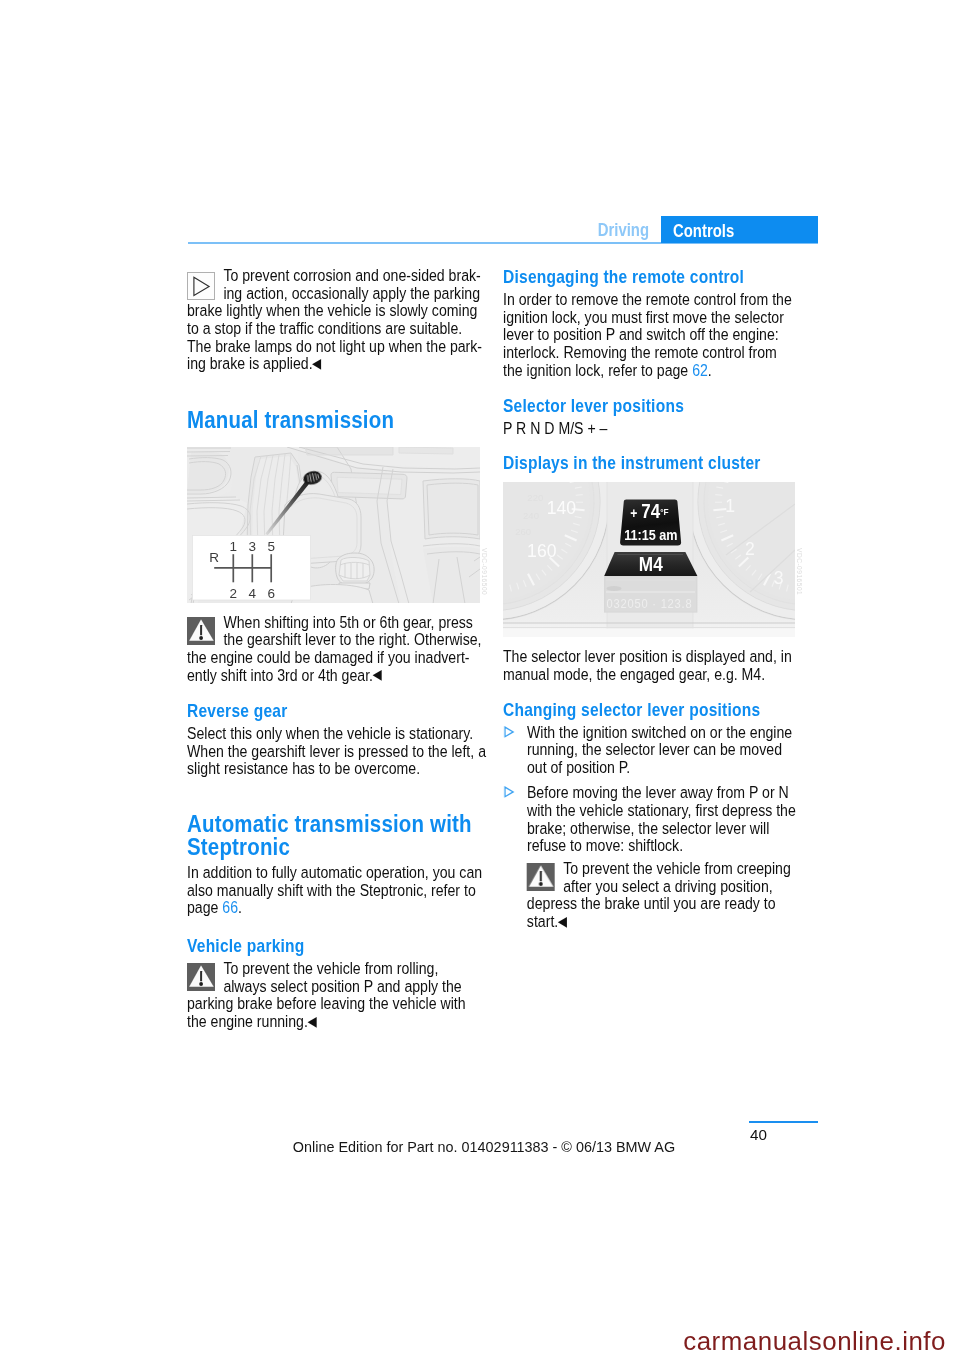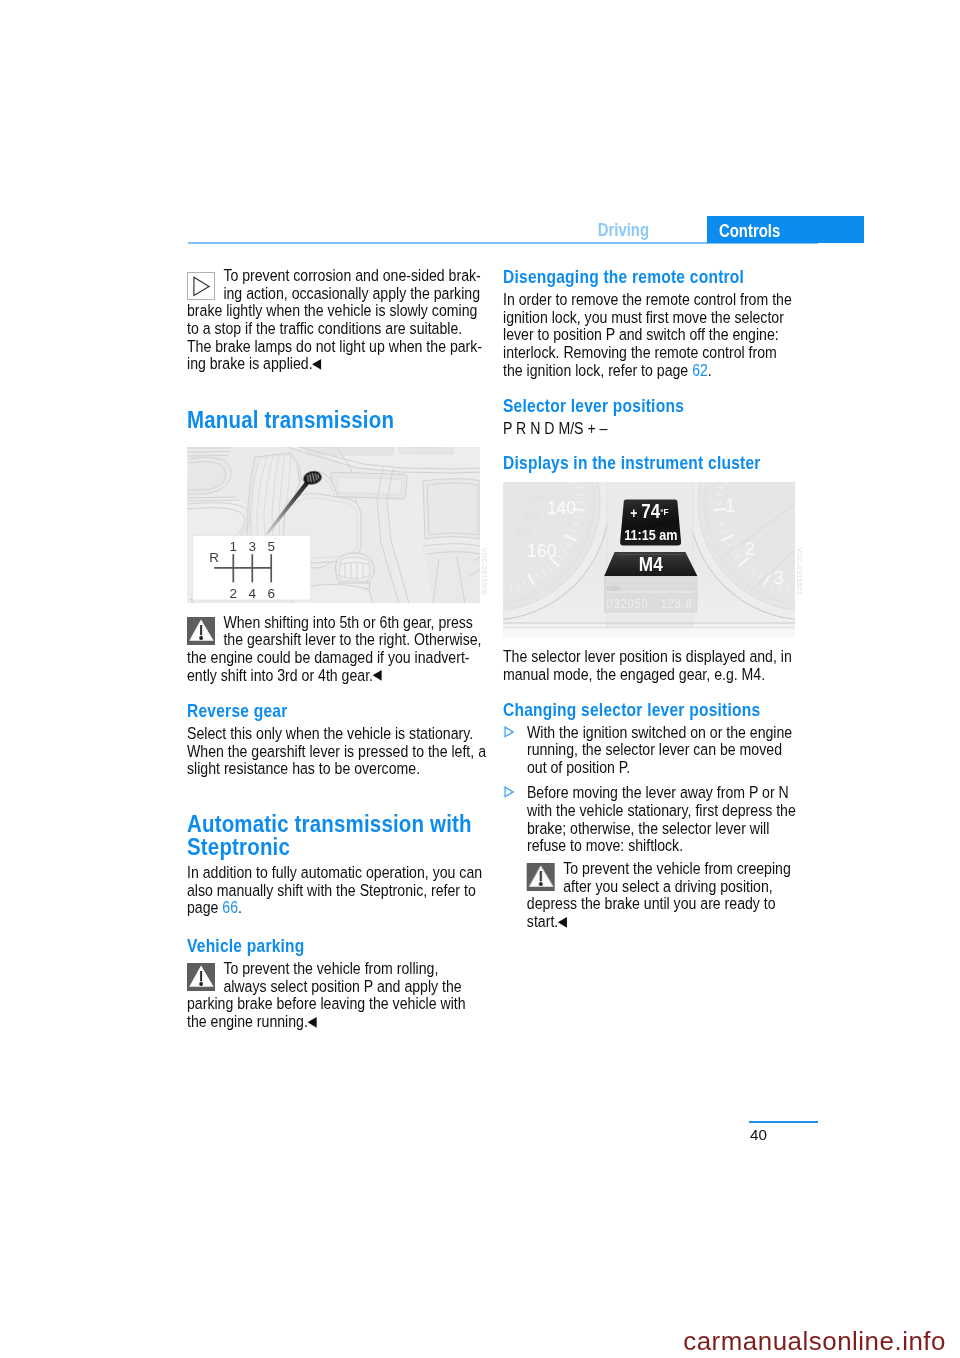--- a/index.html
+++ b/index.html
@@ -10,21 +10,21 @@
 
   .page{position:relative;width:960px;height:1358px;overflow:hidden;background:#fff;}
   .page *{will-change:opacity;}
 
   
   .hdr{position:absolute;left:188px;top:213px;width:630px;height:31px;}
   .hdr-rule{position:absolute;left:0;top:29px;width:630px;height:1.6px;background:#7cc0f7;}
   .hdr-chapter{position:absolute;left:0;top:8.3px;width:461px;text-align:right;
                font-size:17.6px;line-height:18px;font-weight:bold;color:#8ec8f8;
                transform:scaleX(0.846);transform-origin:100% 0;}
-  .hdr-tab{position:absolute;left:473px;top:2.5px;width:157px;height:27px;background:#0d8cf0;margin-left:46px;}
+  .hdr-tab{position:absolute;left:473px;top:2.5px;width:157px;height:27px;background:#0d8cf0;}
   .hdr-tab span{position:absolute;left:12px;top:6.3px;font-size:17.6px;line-height:18px;
                 font-weight:bold;color:#ffffff;
                 transform:scaleX(0.846);transform-origin:0 0;display:block;white-space:nowrap;}
 
   
   .col{position:absolute;top:267px;width:346px;
        transform:scaleX(0.846);transform-origin:0 0;}
   .col-l{left:187px;}
   .col-r{left:502.5px;}
 
@@ -433,14 +433,15 @@
           <text x="185.6" y="33.5" font-family="Liberation Sans, sans-serif" font-size="9.5" font-weight="bold" fill="#ffffff" text-anchor="middle">°F</text>
           <text x="169.9" y="58.1" font-family="Liberation Sans, sans-serif" font-size="14.5" font-weight="bold" fill="#ffffff" text-anchor="middle">11:15 am</text>
         </g>
       </g>
     </svg>
   </div>
   <div class="figcap figcap-r">VDC-0916501</div>
 
   <div class="pn-rule"></div>
   <div class="pn">40</div>
+  <div class="foot">Online Edition for Part no. 01402911383 - © 06/13 BMW AG</div>
   <div class="wm">carmanualsonline.info</div>
 </div>
 
 </body></html>

